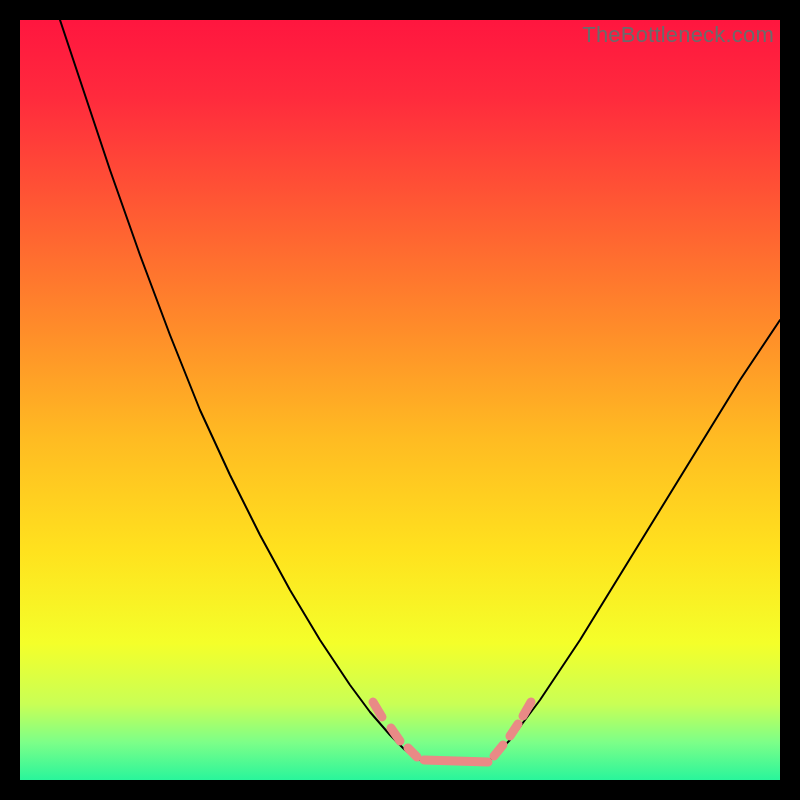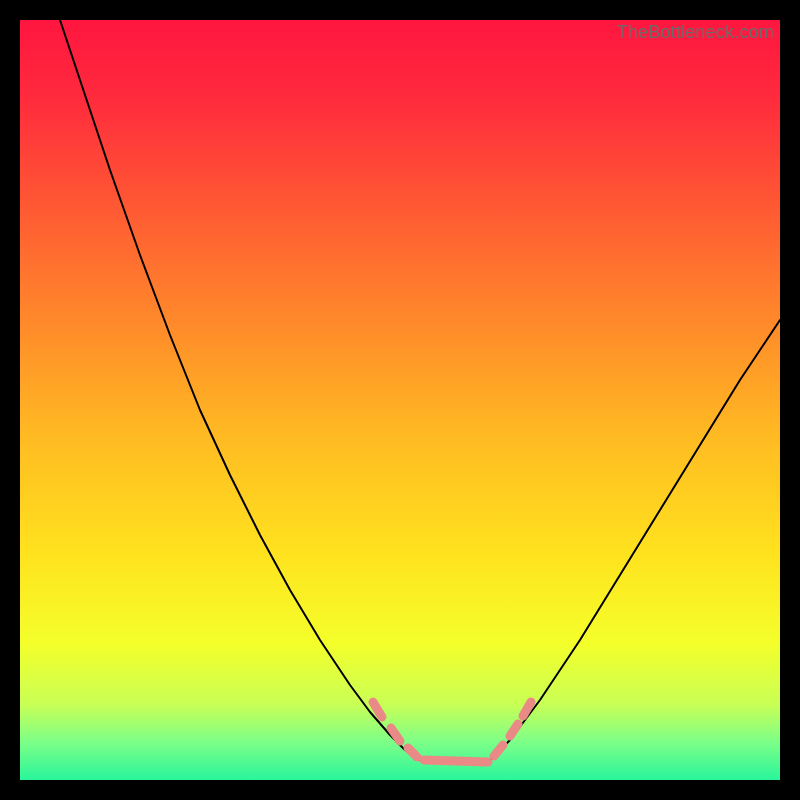--- a/index.html
+++ b/index.html
@@ -24,21 +24,21 @@
     left: 0;
     top: 0;
     width: 760px;
     height: 760px;
   }
   .watermark {
     position: absolute;
     top: 2px;
     right: 6px;
     color: #6b6b6b;
-    font-size: 18px;
+    font-size: 22px;
     font-weight: 500;
     letter-spacing: 0.2px;
     user-select: none;
   }
   svg { display: block; }
 </style>
 </head>
 <body>
 
 <div class="frame">

